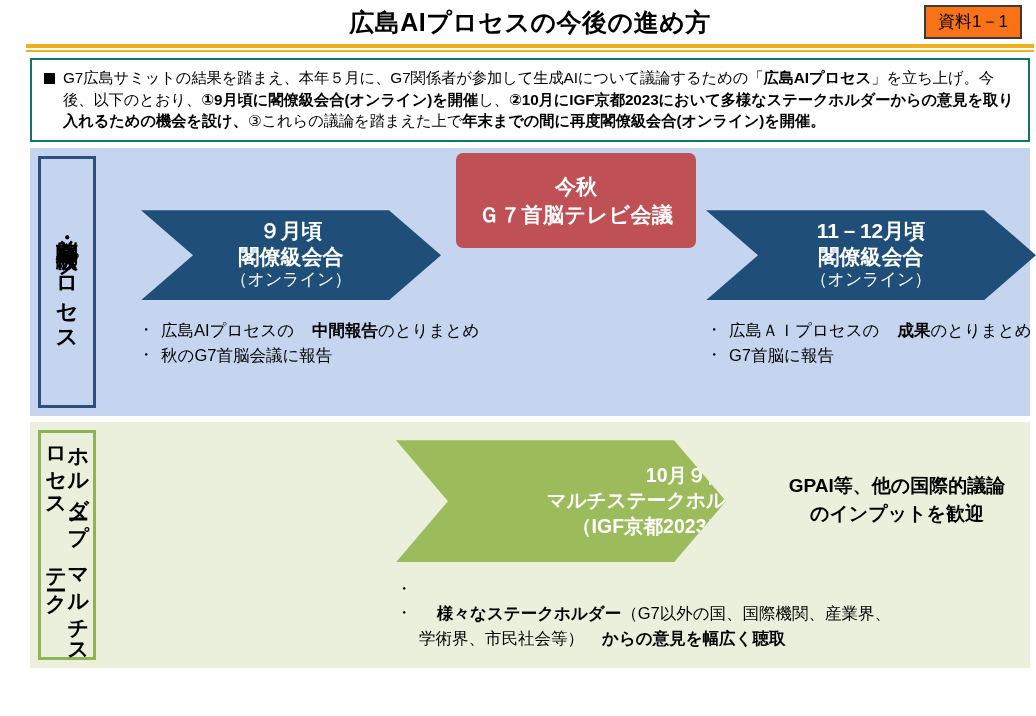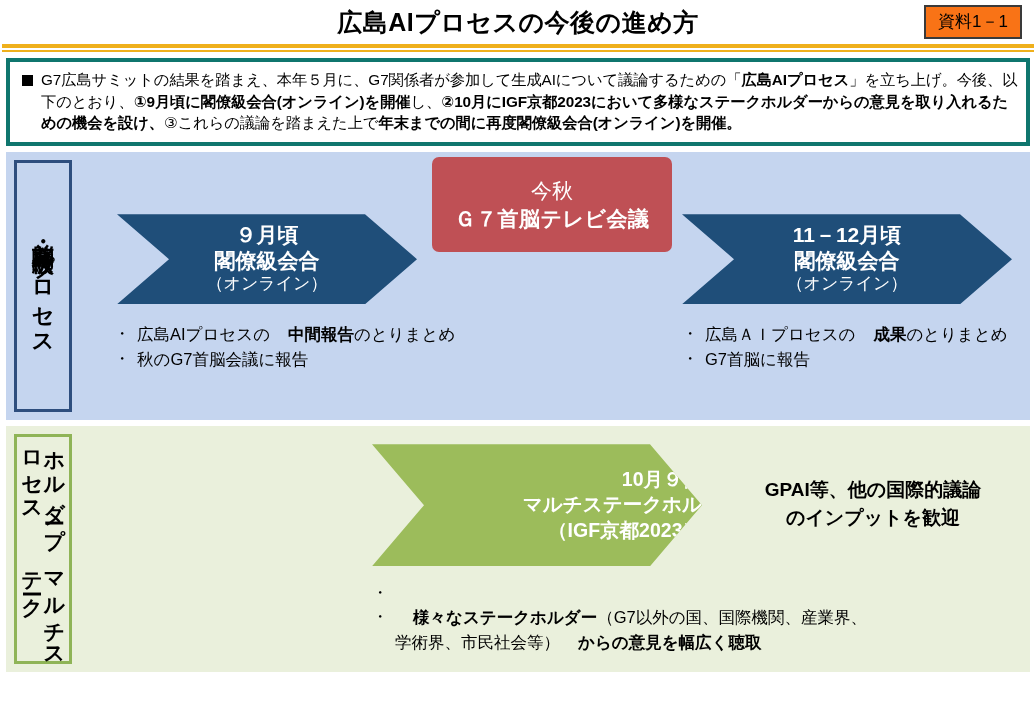--- a/index.html
+++ b/index.html
@@ -2,21 +2,21 @@
 <html><head>
 <meta charset="utf-8">
 <style>
   * { box-sizing: border-box; margin: 0; padding: 0; }
   html, body {
     width: 1036px; height: 716px;
     background: #ffffff;
     font-family: "Liberation Sans", "DejaVu Sans", sans-serif;
     overflow: hidden;
   }
-  .slide { position: relative; width: 1036px; height: 524px; background:#fff; }
+  .slide { position: relative; width: 1036px; height: 524px; background:#fff;padding-left:24px; }
 
   
   .header {
     position: relative; height: 44px; width: 100%;
     display: flex; align-items: center; justify-content: center;
   }
   .title {
     font-size: 25px; font-weight: bold; color: #000;
     letter-spacing: 0.5px; white-space: nowrap;
   }
@@ -27,21 +27,21 @@
     font-size: 17px; color: #000; white-space: nowrap;
   }
   .rule-wrap { width: 100%; padding: 0 2px; }
   .rule-thick { height: 4px; background: #EFB01C; }
   .rule-gap { height: 2px; background: #ffffff; }
   .rule-thin { height: 2px; background: #EFB01C; }
 
   
   .summary {
     margin: 6px 6px 0 6px;
-    border: 4px solid #0f766e;
+    border: 2px solid #0f766e;
     background: #ffffff;
     padding: 7px 8px 8px 8px;
     display: flex; gap: 8px;
   }
   .sq-bullet {
     flex: 0 0 auto; width: 11px; height: 11px;
     background: #000; margin-top: 6px; margin-left: 4px;
   }
   .summary-text {
     font-size: 15.3px; line-height: 1.42; color: #000;
@@ -92,21 +92,21 @@
   .chev-g-line { font-size: 19.5px; font-weight: bold; line-height: 1.3; }
 
   
   .redbox {
     position: absolute;
     background: #BF5055; border-radius: 7px;
     display: flex; flex-direction: column;
     align-items: center; justify-content: center;
     color: #fff; text-align: center;
   }
-  .redbox .r1 { font-size: 21px; font-weight: normal; line-height: 1.3; }
+  .redbox .r1 { font-size: 21px; font-weight: bold; line-height: 1.3; }
   .redbox .r2 { font-size: 21px; font-weight: bold; line-height: 1.3; letter-spacing: 0.5px; }
 
   
   .blist { position: absolute; }
   .blist .row {
     display: flex; align-items: flex-start; gap: 7px;
     font-size: 16.5px; line-height: 1.5; color: #000;
     white-space: nowrap;
   }
   .blist .dot { flex: 0 0 auto; font-size: 16px; line-height: 1.5; }

